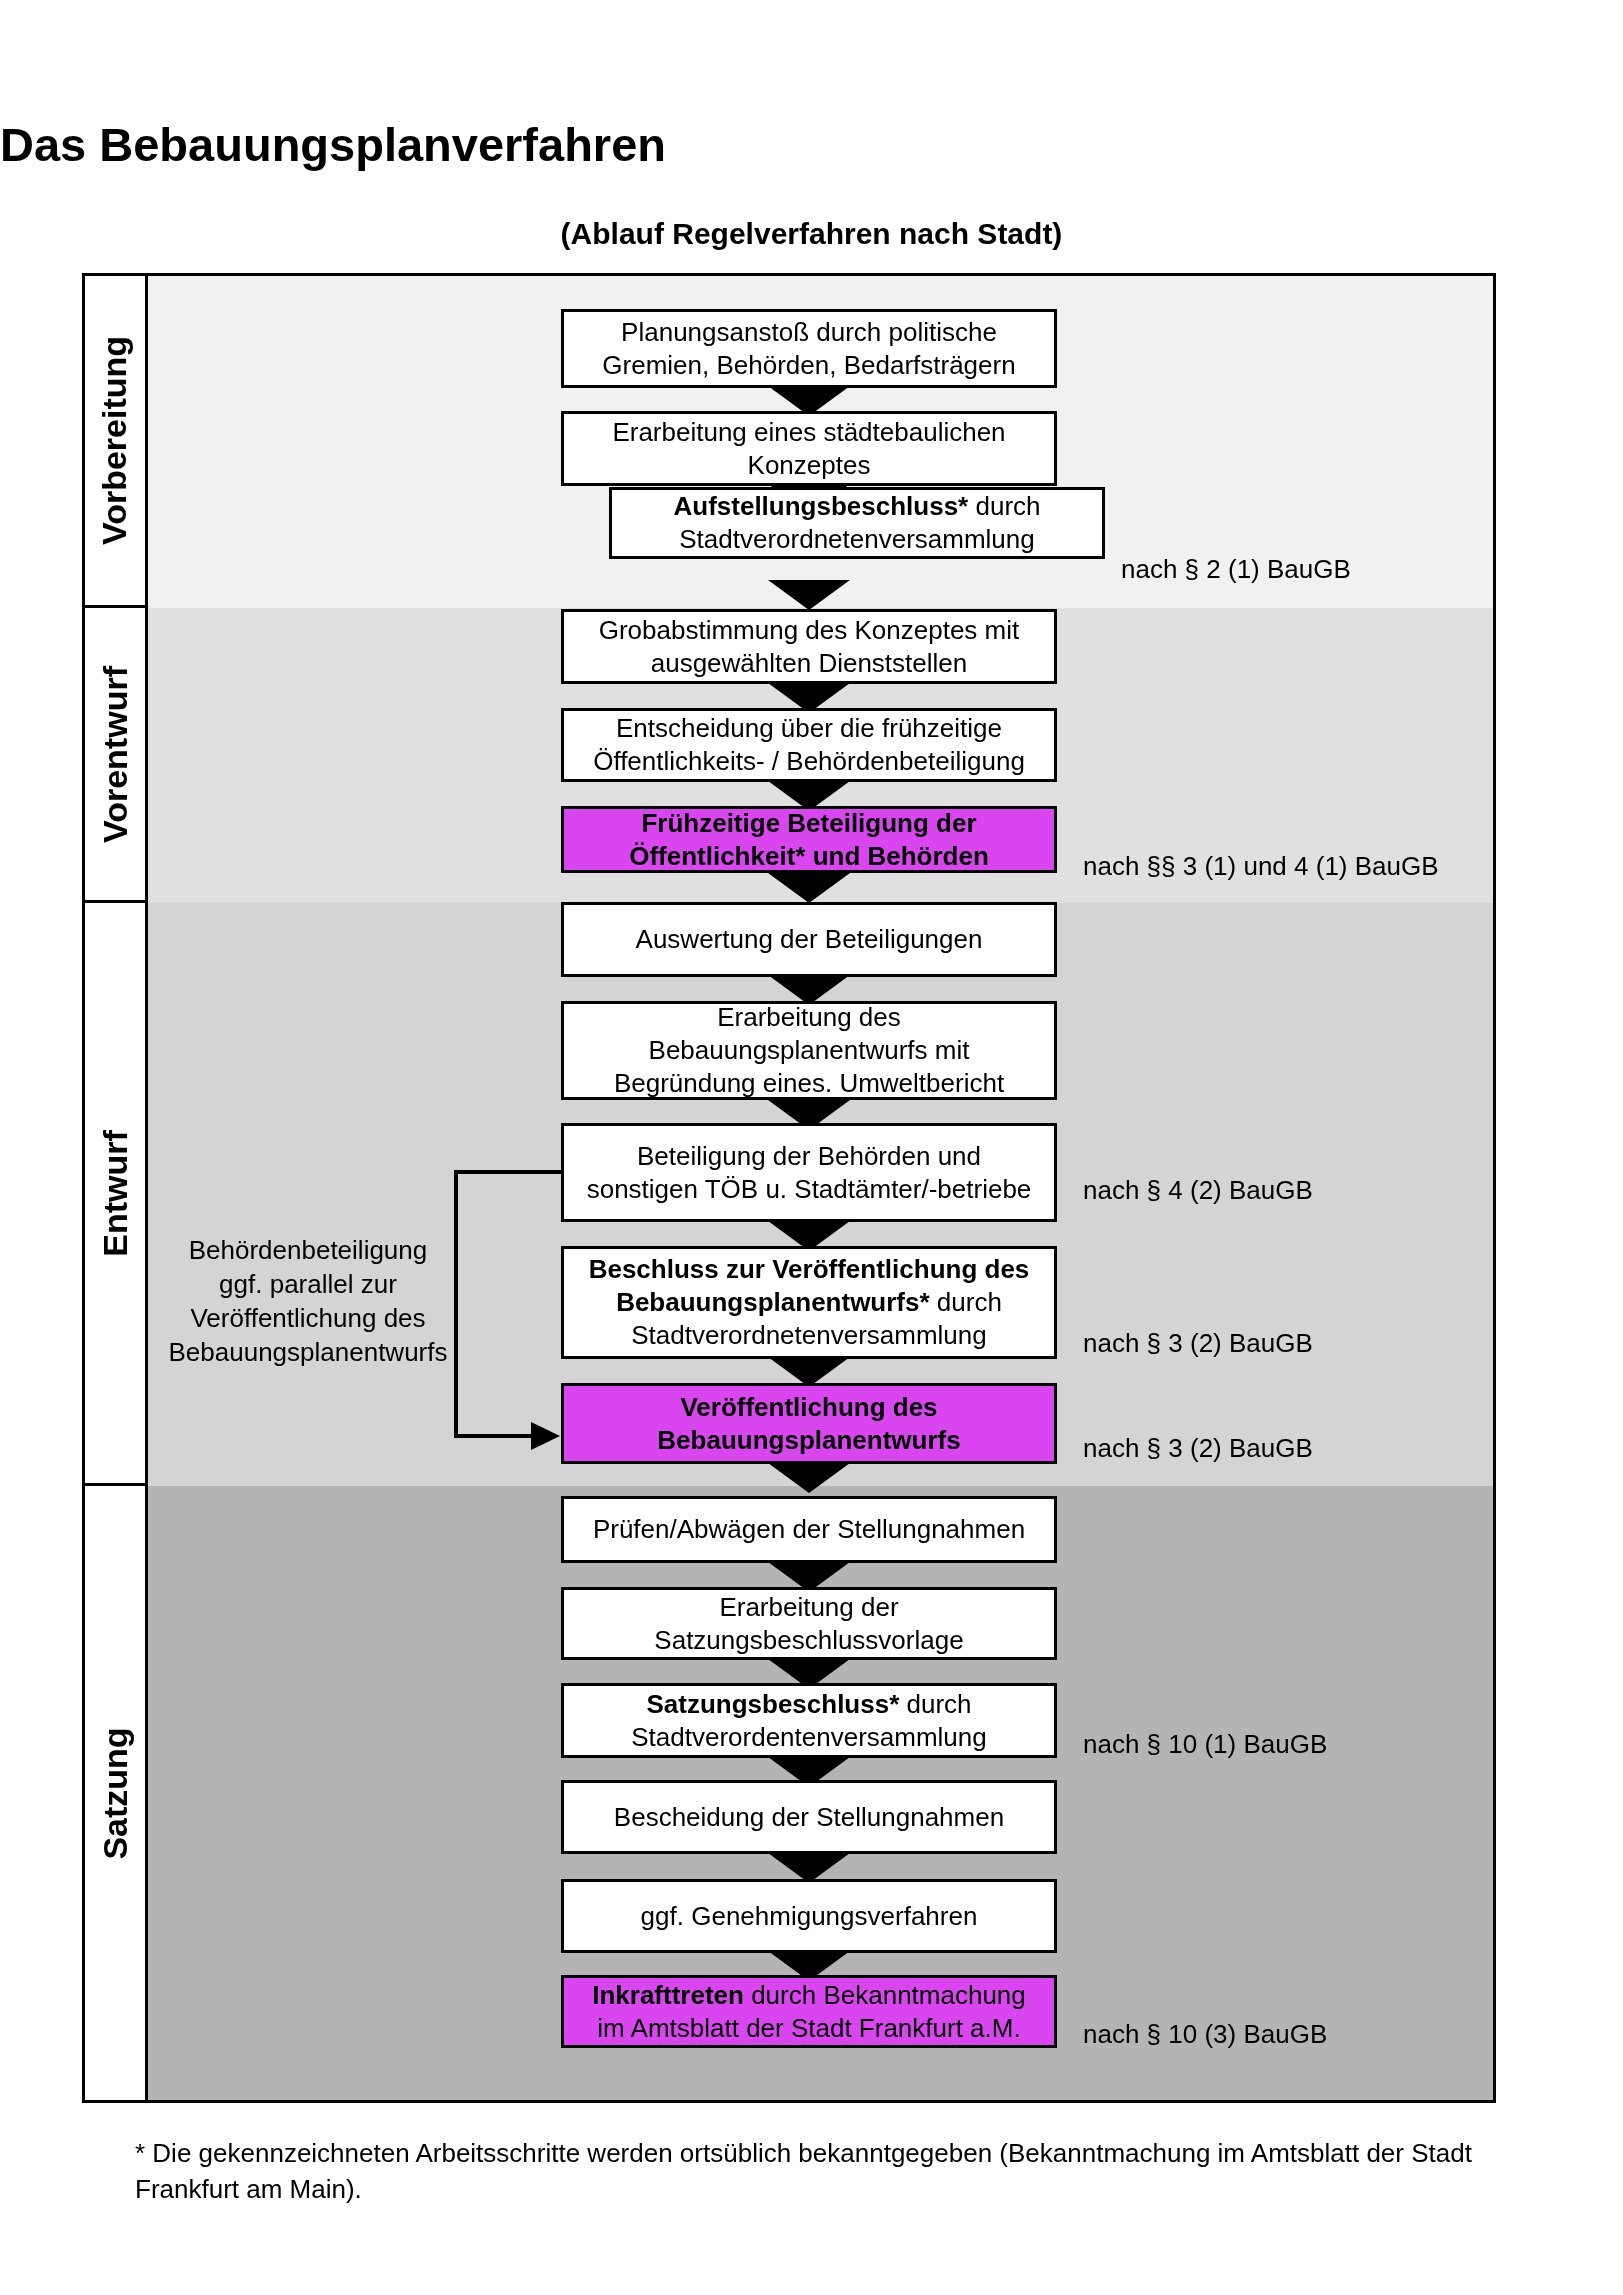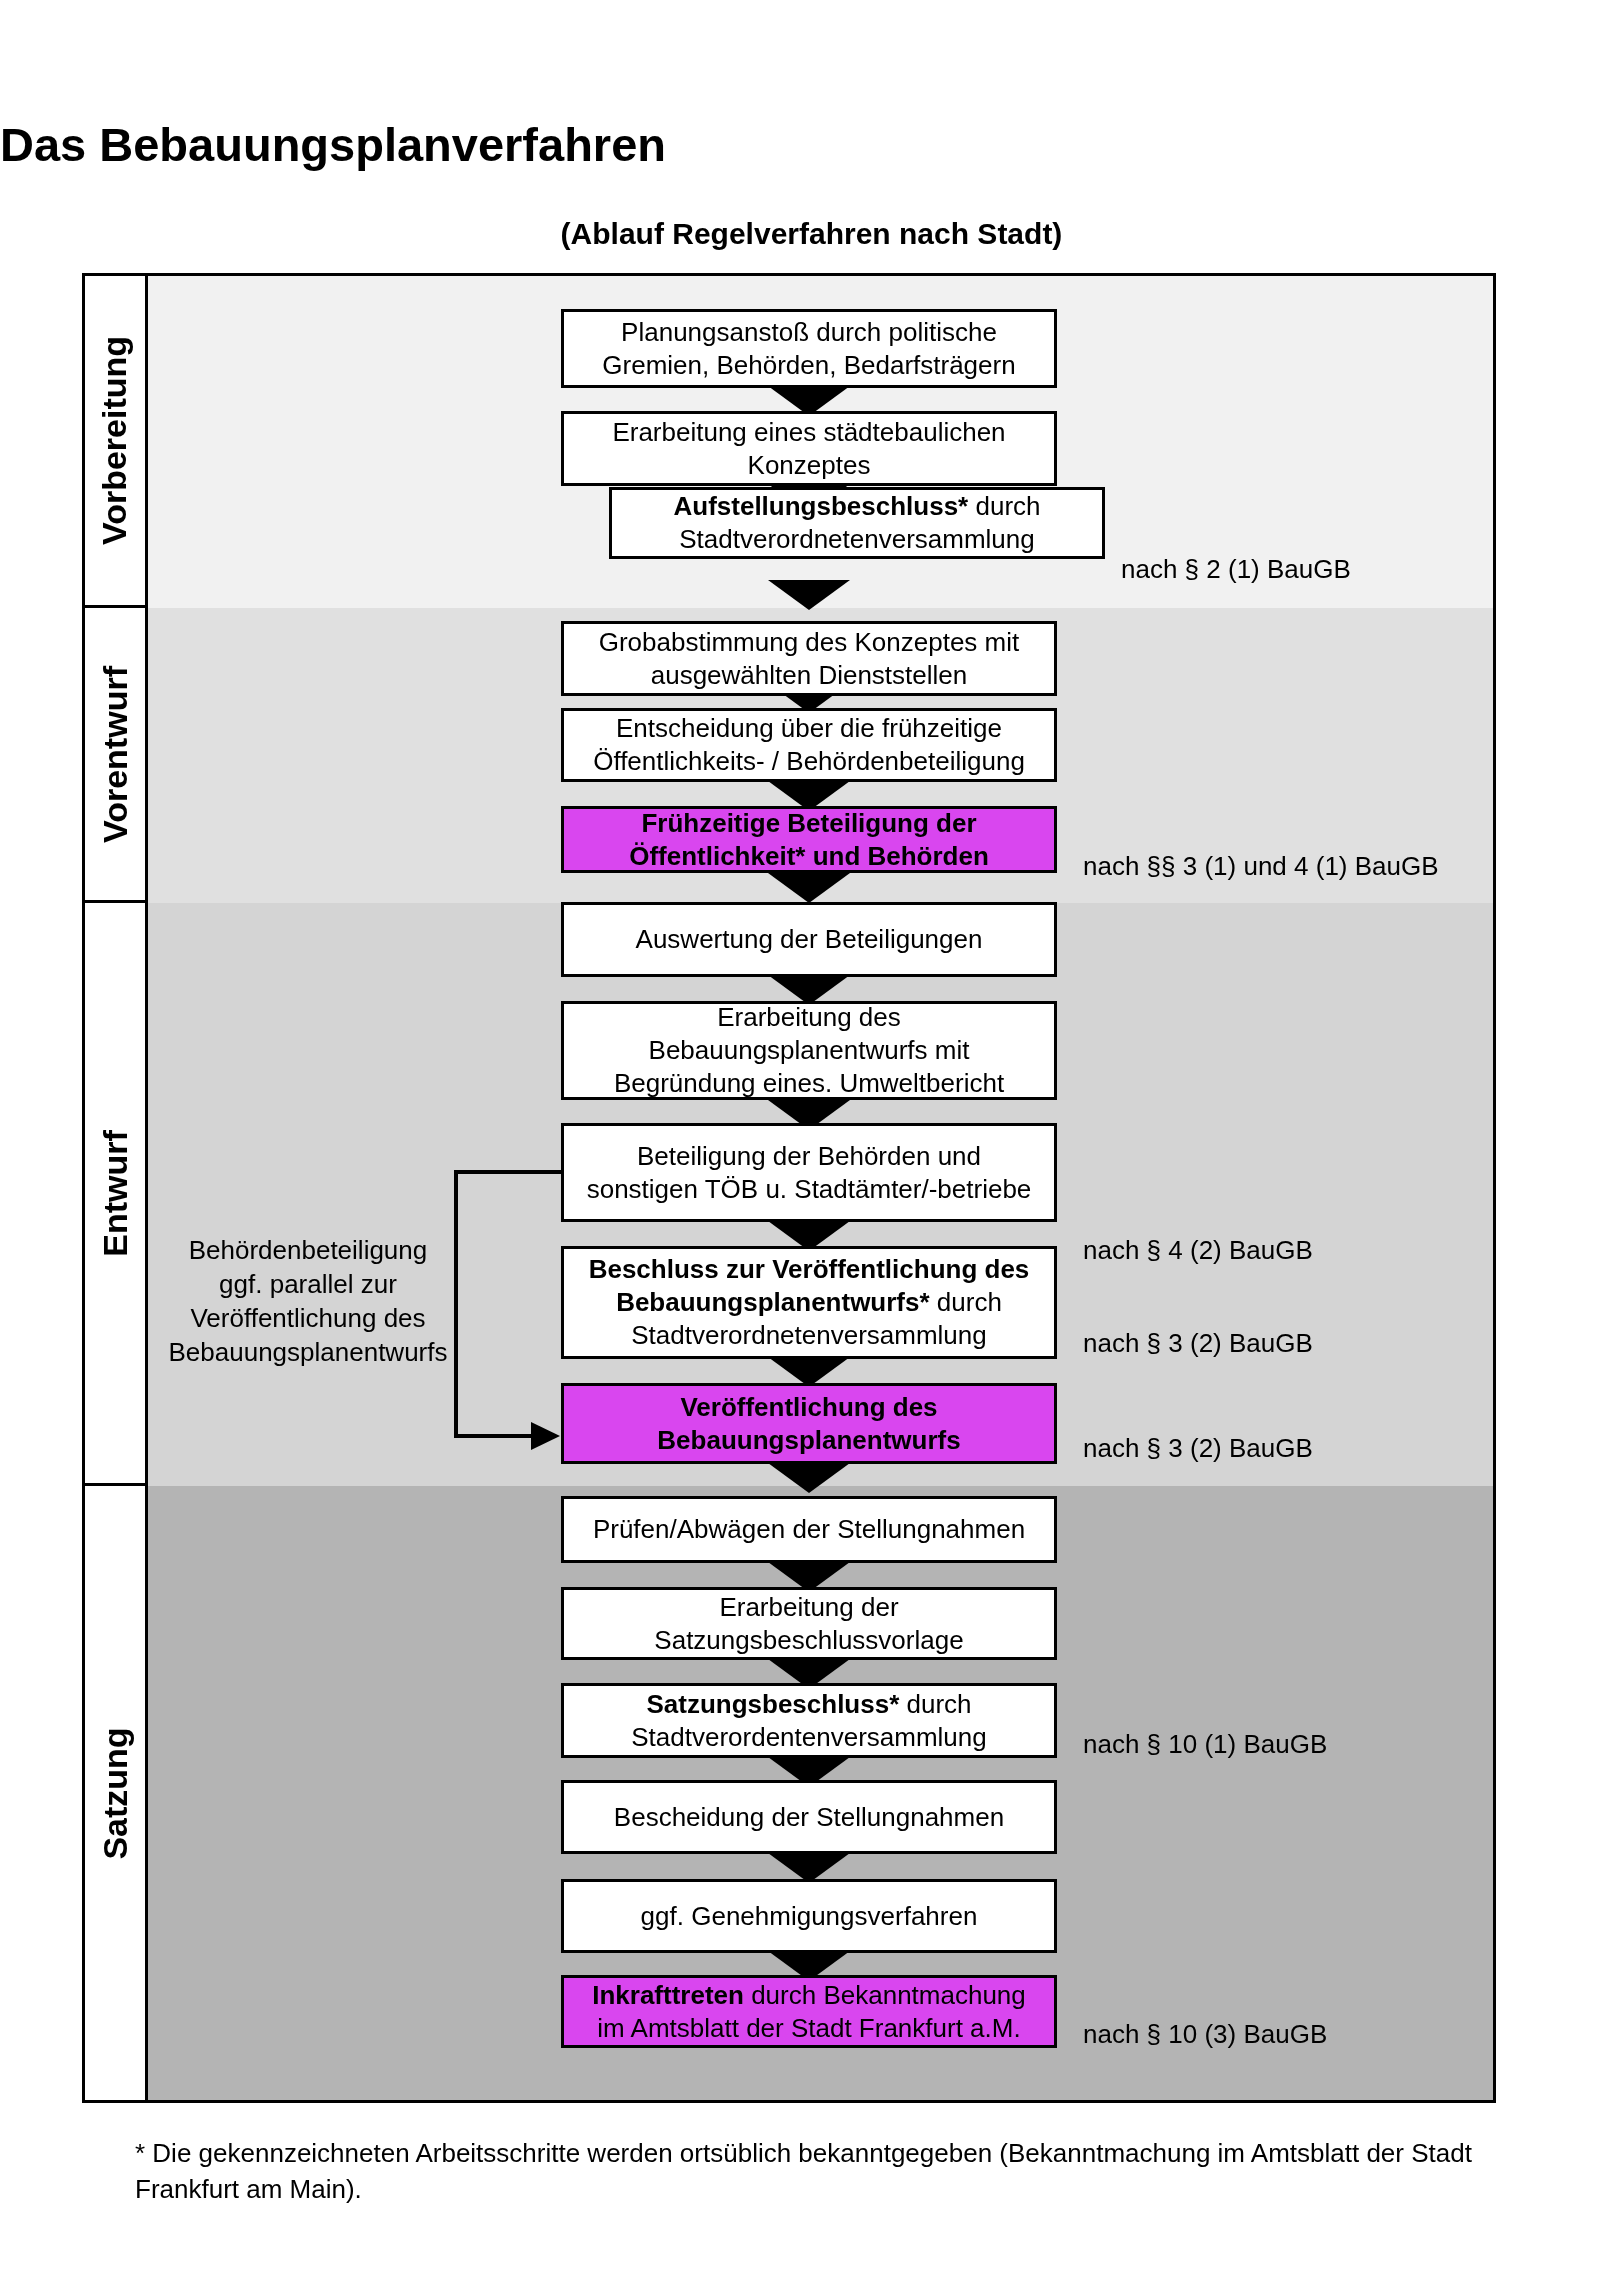--- a/index.html
+++ b/index.html
@@ -153,21 +153,21 @@
 Gremien, Behörden, Bedarfsträgern</span>
   </div>
   <div class="flowbox" style="top:411px; height:75px;">
     <span>Erarbeitung eines städtebaulichen
 Konzeptes</span>
   </div>
   <div class="flowbox" style="top:487px; height:72px;margin-left:48px;">
     <span><span class="b">Aufstellungsbeschluss*</span><span> durch
 Stadtverordnetenversammlung</span></span>
   </div>
-  <div class="flowbox" style="top:609px; height:75px;margin-top:12px;">
+  <div class="flowbox" style="top:609px; height:75px;">
     <span>Grobabstimmung des Konzeptes mit
 ausgewählten Dienststellen</span>
   </div>
   <div class="flowbox" style="top:708px; height:74px;">
     <span>Entscheidung über die frühzeitige
 Öffentlichkeits- / Behördenbeteiligung</span>
   </div>
   <div class="flowbox blue" style="top:806px; height:67px;">
     <span>Frühzeitige Beteiligung der
 Öffentlichkeit* und Behörden</span>
@@ -210,21 +210,21 @@
   <div class="flowbox" style="top:1879px; height:74px;">
     <span>ggf. Genehmigungsverfahren</span>
   </div>
   <div class="flowbox blue" style="top:1975px; height:73px; font-weight:normal;">
     <span><span class="b">Inkrafttreten</span><span> durch Bekanntmachung
 im Amtsblatt der Stadt Frankfurt a.M.</span></span>
   </div>
 
   <div class="legal-ref" style="top:555px;margin-left:38px;">nach § 2 (1) BauGB</div>
   <div class="legal-ref" style="top:852px;">nach §§ 3 (1) und 4 (1) BauGB</div>
-  <div class="legal-ref" style="top:1236px;">nach § 4 (2) BauGB</div>
+  <div class="legal-ref" style="top:1176px;">nach § 4 (2) BauGB</div>
   <div class="legal-ref" style="top:1329px;">nach § 3 (2) BauGB</div>
   <div class="legal-ref" style="top:1434px;">nach § 3 (2) BauGB</div>
   <div class="legal-ref" style="top:1730px;">nach § 10 (1) BauGB</div>
   <div class="legal-ref" style="top:2020px;">nach § 10 (3) BauGB</div>
 
   <div class="side-note">Behördenbeteiligung
 ggf. parallel zur
 Veröffentlichung des
 Bebauungsplanentwurfs</div>
 

